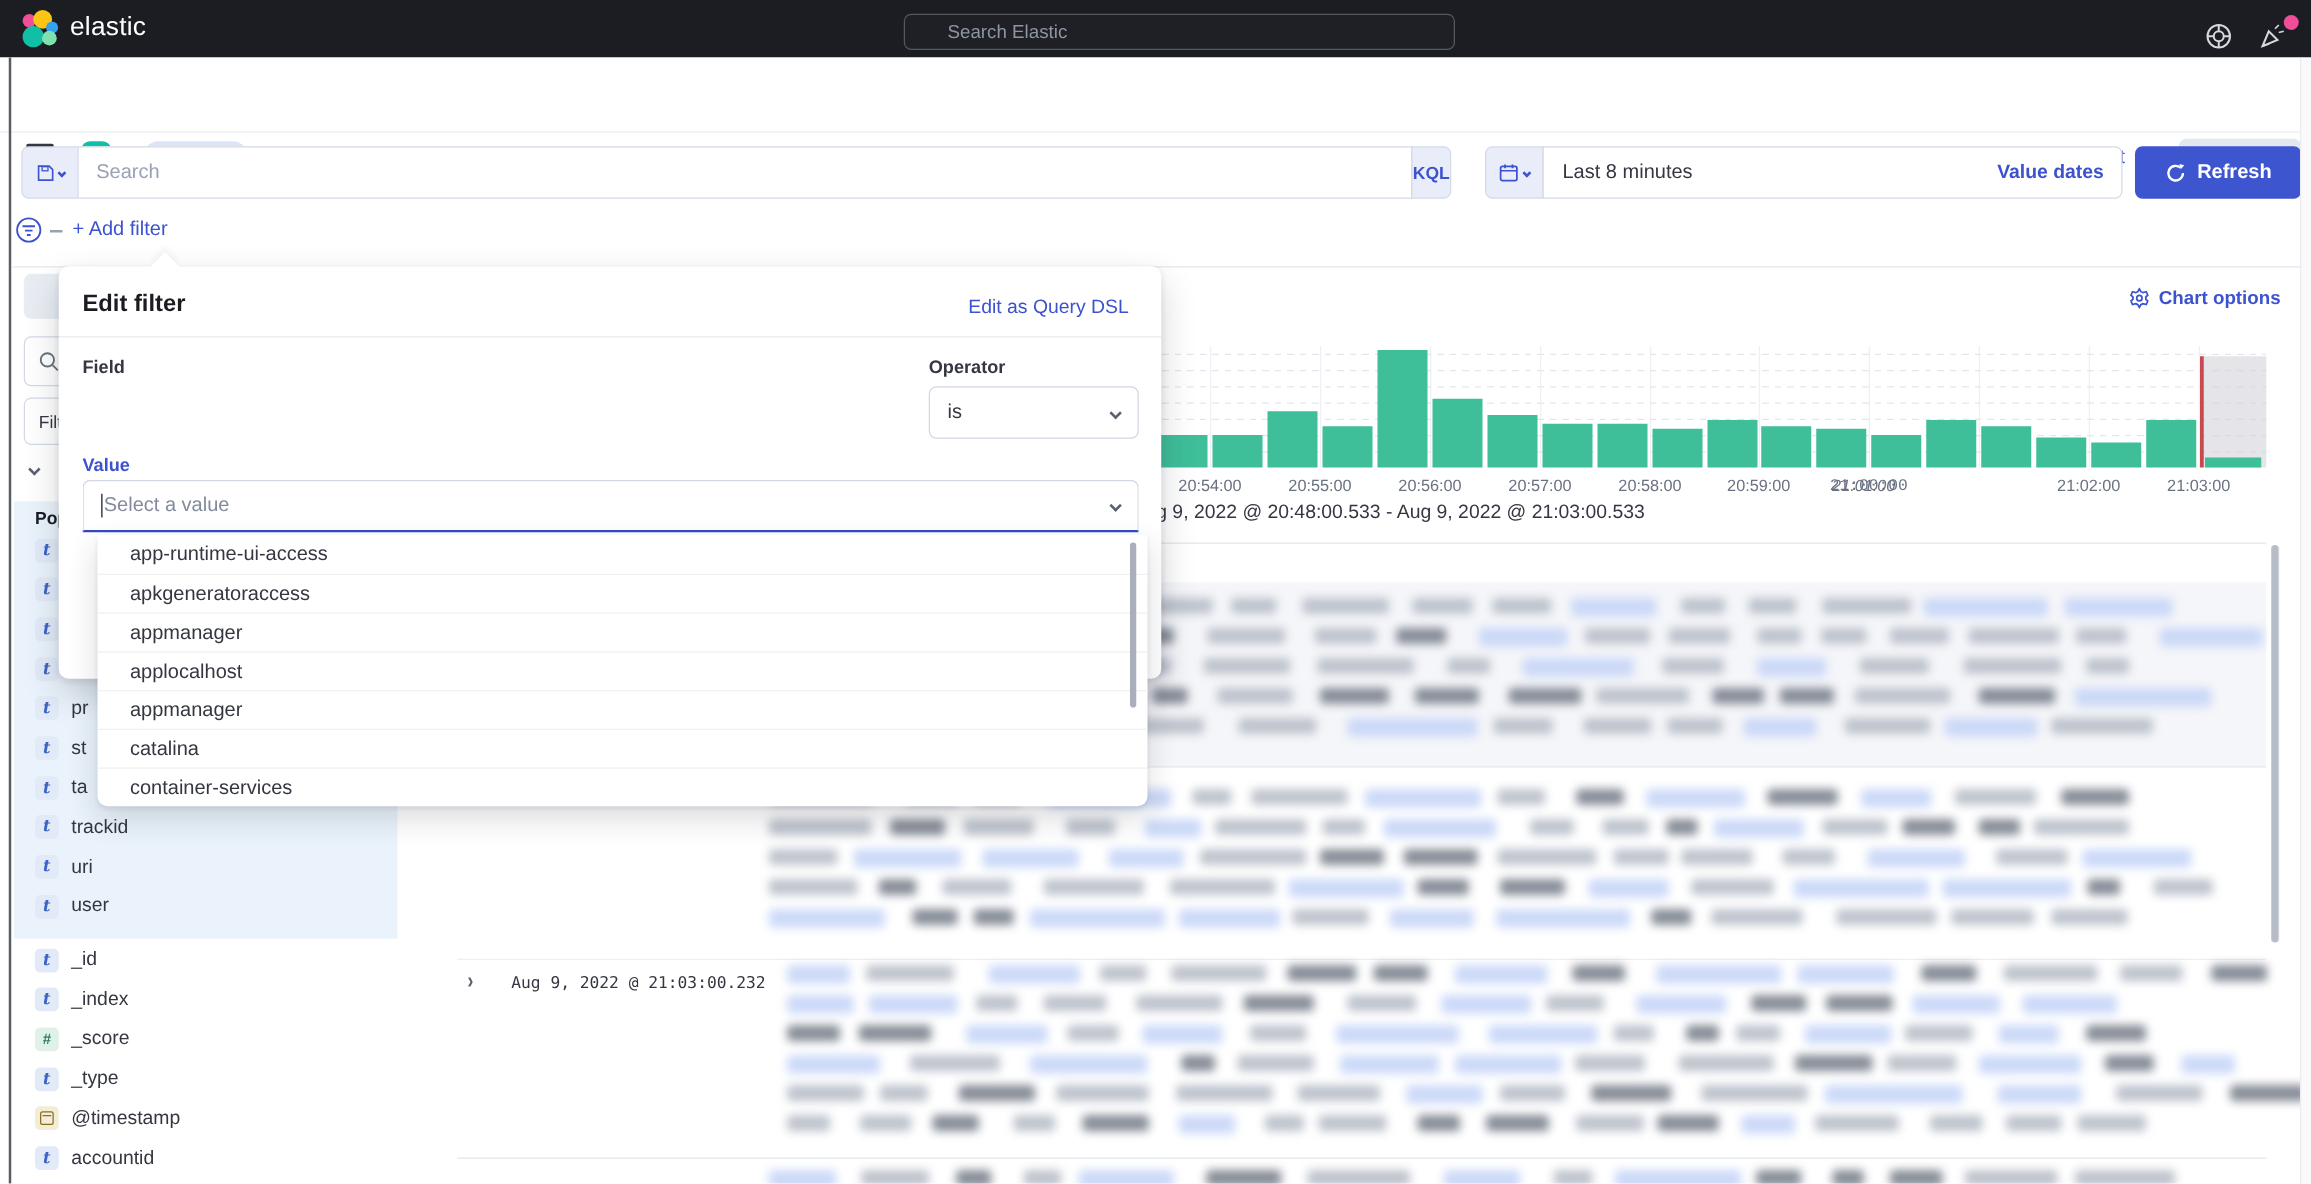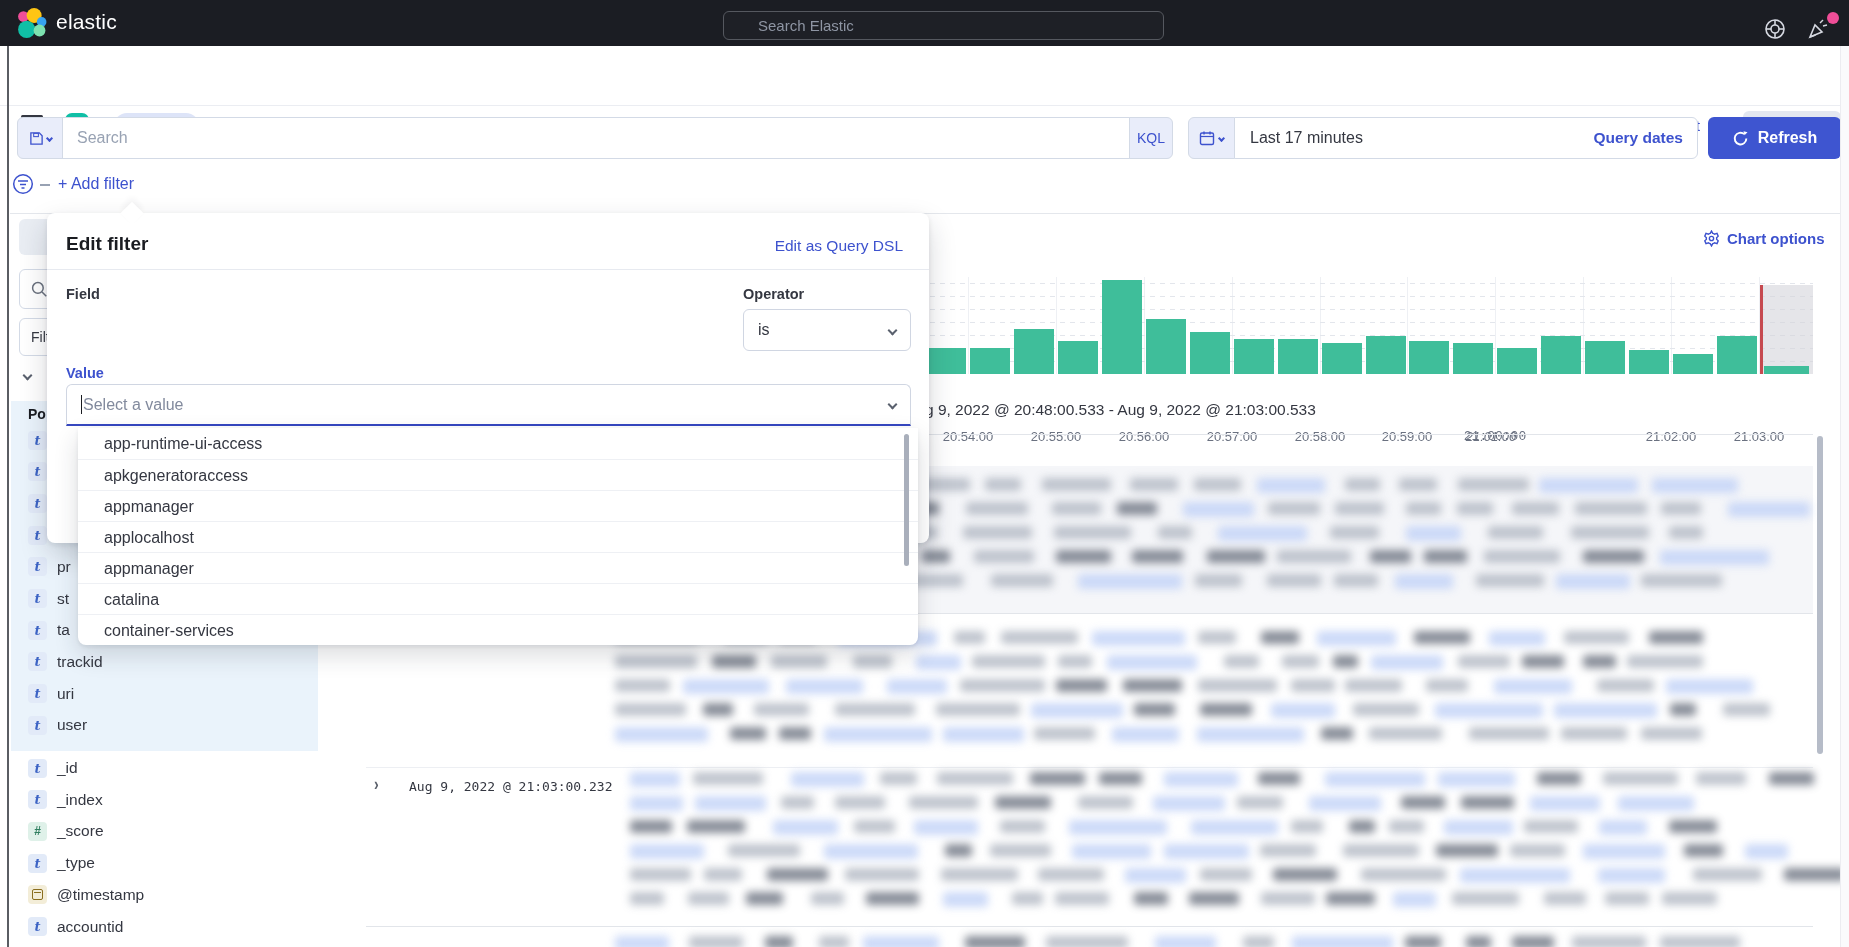--- a/index.html
+++ b/index.html
@@ -28,21 +28,21 @@
   #toolbar-links span { cursor:pointer; }
   #save-btn { position:absolute; left:1743px; top:65px; width:98px; height:31px; background:#e3e7f0; border-radius:6px;
     color:#3d52ce; font-size:15.5px; font-weight:bold; display:flex; align-items:center; justify-content:center; gap:7px; }
 
   
   .seg { position:absolute; top:117px; height:42px; border:1px solid #d3dae6; background:#e9edfa; }
   #qb-saved { left:17px; width:46px; border-radius:6px 0 0 6px; display:flex; align-items:center; justify-content:center; gap:3px; }
   #qb-input { position:absolute; left:62px; top:117px; width:1068px; height:42px; border:1px solid #d3dae6; background:#fff;
     font-size:16px; padding-left:14px; outline:none; }
   #qb-input::placeholder { color:#98a2b3; }
-  #qb-kql { left:1129px; width:44px; border-radius:0 6px 6px 0; color:#3d52ce; font-weight:normal; font-size:14px;
+  #qb-kql { left:1129px; width:32px; border-radius:0 6px 6px 0; color:#3d52ce; font-weight:bold; font-size:14px;
     display:flex; align-items:center; justify-content:center; }
   #qb-cal { left:1188px; width:47px; border-radius:6px 0 0 6px; display:flex; align-items:center; justify-content:center; gap:4px; }
   #qb-date { left:1234px; width:464px; background:#fff; border-radius:0 6px 6px 0; display:flex; align-items:center; }
   #qb-daterange { margin-left:15px; font-size:16px; color:#343741; }
   #qb-showdates { margin-left:auto; margin-right:14px; color:#3d52ce; font-size:15.5px; font-weight:bold; }
   #refresh-btn { position:absolute; left:1708px; top:117px; width:133px; height:42px; background:#3e55d0; border-radius:6px;
     color:#fff; font-size:16px; font-weight:bold; display:flex; align-items:center; justify-content:center; gap:9px; }
 
   
   #add-filter { position:absolute; left:58px; top:175px; color:#3d52ce; font-size:16px; }
@@ -64,21 +64,21 @@
   .b-t { background:#e2eaf8; color:#3c63c4; font-family:"DejaVu Serif", serif; font-style:italic; font-weight:bold; font-size:13px; }
   .b-n { background:#dff1e9; color:#2f7e5f; font-weight:bold; font-size:12px; }
   .b-d { background:#f3edd8; }
   .cal-mini { width:11px; height:11px; border:1.5px solid #8a6e1f; border-radius:2px; position:relative; }
   .cal-mini:before { content:""; position:absolute; left:1px; right:1px; top:1.5px; height:1.5px; background:#8a6e1f; }
 
   
   .vgrid { position:absolute; top:277px; width:1px; height:97px; background:#eef0f4; }
   .hgrid { position:absolute; height:1px; background-image:repeating-linear-gradient(90deg,#e3e6ec 0 5px,transparent 5px 10px); }
   .bar { position:absolute; background:#3fbe9a; width:40px; }
-  .tick { position:absolute; top:381px; transform:translateX(-50%); font-size:13px; color:#6a7180; white-space:nowrap;margin-top:48px; }
+  .tick { position:absolute; top:381px; transform:translateX(-50%); font-size:13px; color:#6a7180; white-space:nowrap; }
   #gray-bucket { position:absolute; left:1762px; top:285px; width:51px; height:89px; background:rgba(211,211,219,.6); }
   #red-line { position:absolute; left:1760px; top:285px; width:3px; height:89px; background:#c64a50; }
   #gray-sliver { position:absolute; left:1764px; top:366px; width:45px; height:8px; background:#3fbe9a; }
   #chart-options { position:absolute; left:1703px; top:230px; display:flex; align-items:center; gap:7px;
     color:#3d52ce; font-size:15px; font-weight:bold; }
   #chart-caption { position:absolute; left:906px; top:401px; font-size:15.5px; color:#343741; white-space:nowrap; }
 
   
   .hline { position:absolute; height:1px; background:#e2e5ea; }
   #row1-bg { position:absolute; left:366px; top:466px; width:1447px; height:147px; background:#f5f6f9; }
@@ -195,22 +195,22 @@
   <div class="seg" id="qb-cal">
     <svg width="16" height="16" viewBox="0 0 16 16">
       <rect x="1.5" y="3" width="13" height="11.5" rx="1.5" fill="none" stroke="#3d52ce" stroke-width="1.4"></rect>
       <line x1="5" y1="1.5" x2="5" y2="4.5" stroke="#3d52ce" stroke-width="1.4"></line>
       <line x1="11" y1="1.5" x2="11" y2="4.5" stroke="#3d52ce" stroke-width="1.4"></line>
       <line x1="1.5" y1="6.5" x2="14.5" y2="6.5" stroke="#3d52ce" stroke-width="1.2"></line>
     </svg>
     <span class="chev" style="border-color:#3d52ce;width:5px;height:5px"></span>
   </div>
   <div class="seg" id="qb-date">
-    <span id="qb-daterange">Last 17 minutes</span>
-    <span id="qb-showdates">Query dates</span>
+    <span id="qb-daterange">Last 8 minutes</span>
+    <span id="qb-showdates">Value dates</span>
   </div>
   <div id="refresh-btn">
     <svg width="17" height="17" viewBox="0 0 16 16">
       <path d="M13.5 8 A5.5 5.5 0 1 1 11.6 3.9" fill="none" stroke="#fff" stroke-width="1.8"></path>
       <path d="M10.8 1.2 L14.6 2 L11.8 5 Z" fill="#fff"></path>
     </svg>
     <span>Refresh</span>
   </div>
 
   <svg class="abs" style="left:12px;top:173px" width="22" height="22" viewBox="0 0 22 22">

